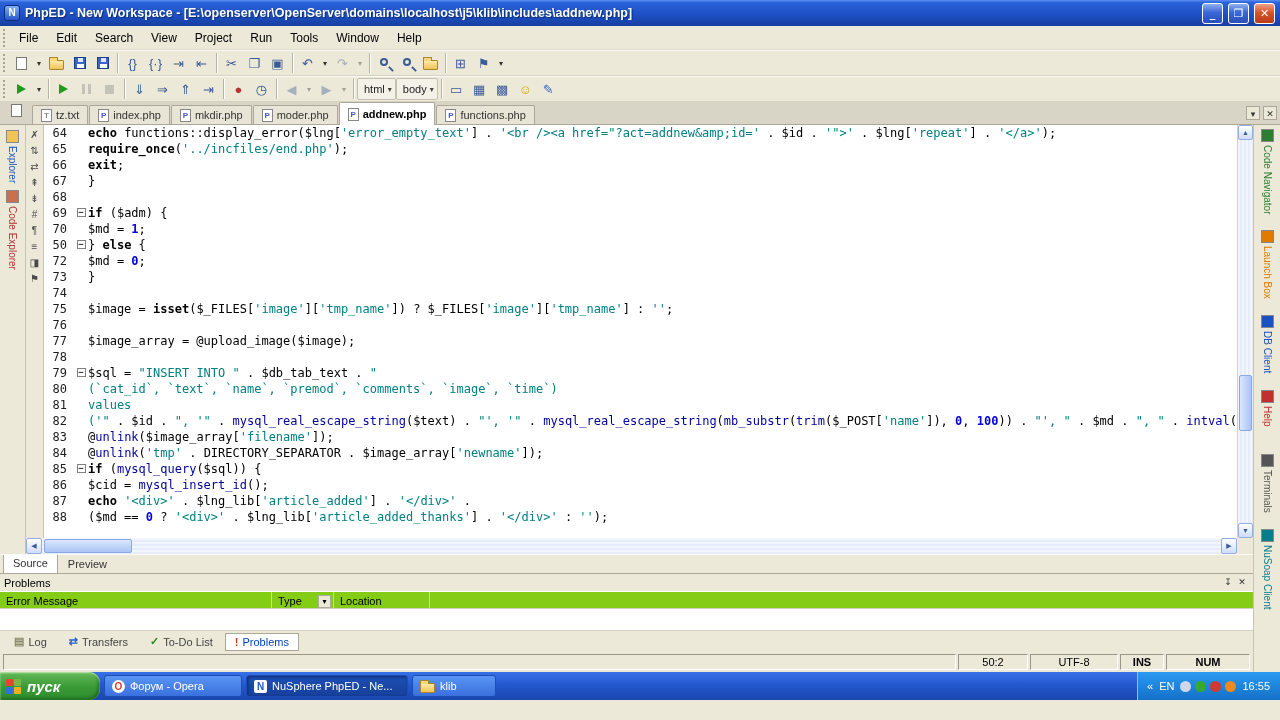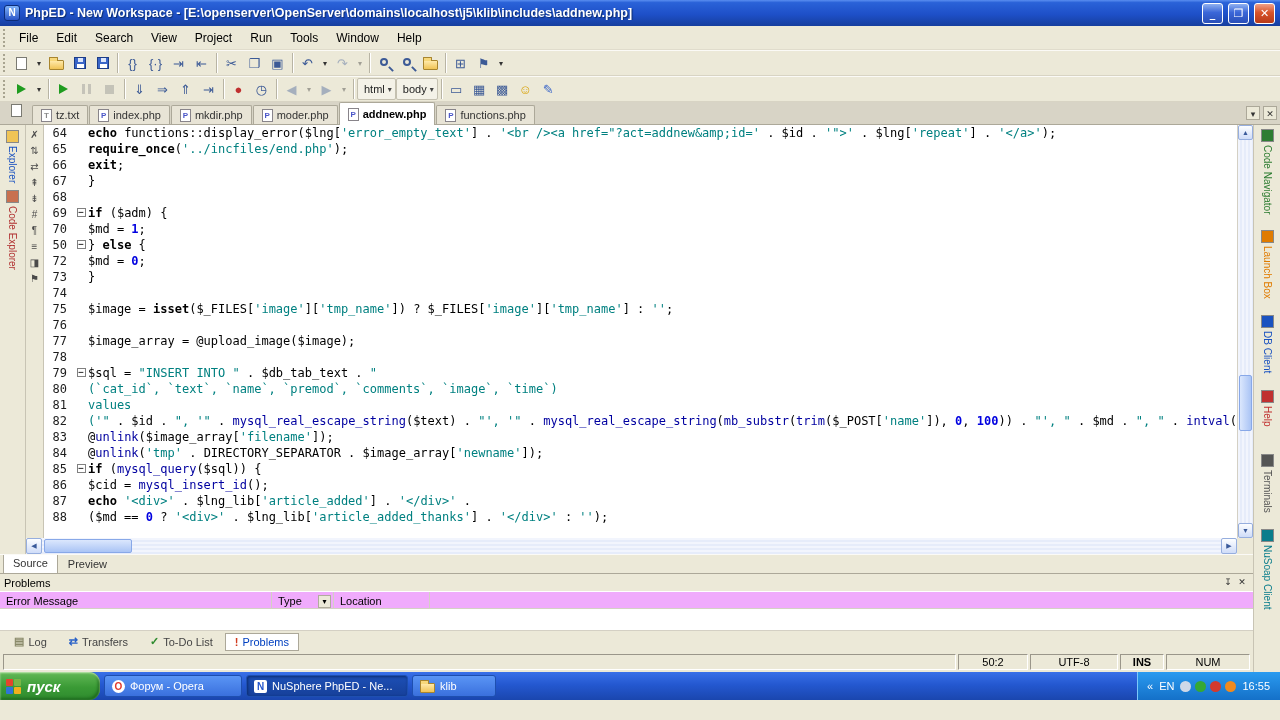--- a/index.html
+++ b/index.html
@@ -108,21 +108,21 @@
   .viewtabs { height:19px; background:#ece9d8; display:flex; align-items:stretch; padding-left:3px;
     border-top:1px solid #fbfaf6; font-size:11px; }
   .vtab { padding:2px 9px 16px; color:#333; border:1px solid transparent; }
   .vtab.active { background:#fff; border:1px solid #aca899; border-top:none; }
 
   
   .prob-head { height:18px; display:flex; align-items:center; background:#ece9d8; border-top:1px solid #aca899;
     font-size:11px; padding:0 4px; }
   .prob-head .sp { flex:1; }
   .ph-btn { width:14px; height:13px; font-size:9px; line-height:12px; text-align:center; color:#333; }
-  .prob-cols { height:18px; display:flex; background:#f0abfc; border-top:1px solid #fff; border-bottom:1px solid #d4d0c4; font-size:11px; }
+  .prob-cols { height:18px; display:flex; background:#84cc16; border-top:1px solid #fff; border-bottom:1px solid #d4d0c4; font-size:11px; }
   .pcol { border-right:1px solid #d4d0c4; padding:2px 0 0 6px; display:flex; align-items:center; gap:4px; }
   .pcol .pdd { width:13px; height:13px; border:1px solid #b0ac9c; background:#ece9d8; font-size:8px; line-height:11px; text-align:center; margin-left:auto; margin-right:2px;}
   .prob-list { flex:1; background:#fff; }
 
   
   .paneltabs { height:22px; background:#ece9d8; display:flex; align-items:center; gap:2px; padding-left:4px;
     border-top:1px solid #d4d0c4; font-size:11px; }
   .ptab { display:flex; align-items:center; gap:4px; padding:2px 9px; color:#444; border:1px solid transparent; }
   .ptab.active { background:#fff; border:1px solid #aca899; color:#0040c0; }
   .ptab .g { font-size:11px; }
@@ -433,21 +433,21 @@
           <span>Problems</span>
         </span>
       </div>
 
     <div class="statusbar">
       <span class="st-cell st-fill"></span>
       <span style="display:flex;gap:2px;justify-content:space-between;">
           <span class="st-cell" style="width: 70px;">50:2</span>
           <span class="st-cell" style="width: 88px;">UTF-8</span>
           <span class="st-cell" style="width: 44px; font-weight: bold;">INS</span>
-          <span class="st-cell" style="width: 84px;">NUM</span>
+          <span class="st-cell" style="width: 84px; font-weight: bold;">NUM</span>
         </span>
     </div>
   </div>
 
   <div class="rightdock">
       <div class="rtab" style="margin-top: 4px;">
         <span class="dock-ic" style="background: rgb(46, 125, 50);"></span>
         <span class="vlabel" style="color: rgb(46, 125, 50);">Code Navigator</span>
       </div>
       <div class="rtab" style="margin-top: 16px;">

